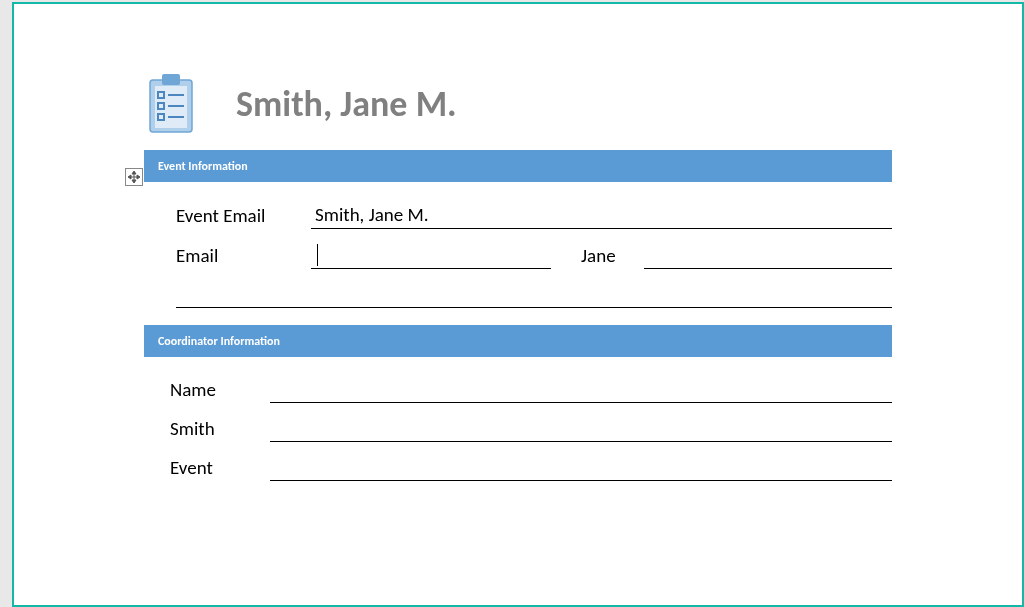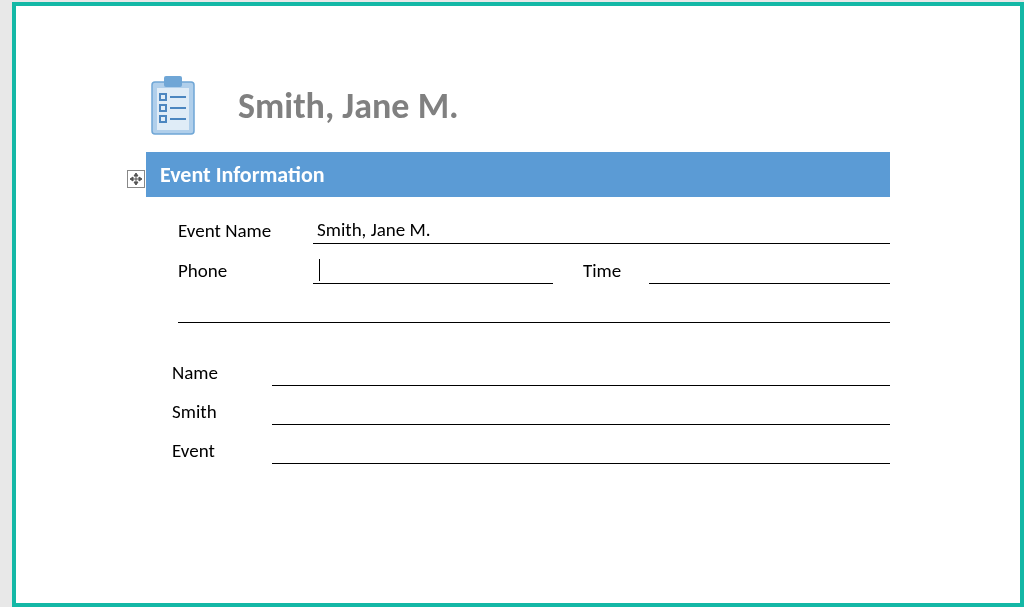--- a/index.html
+++ b/index.html
@@ -11,21 +11,21 @@
       overflow: hidden;
       position: relative;
     }
     .page {
       position: absolute;
       left: 12px;
       top: 2px;
       right: 0;
       bottom: 0;
       background: #fff;
-      border: 4px solid #14b8a6;
+      border: 2px solid #14b8a6;
       padding: 0;
     }
     .page-inner {
       padding: 70px 0 0 0;
     }
     .header-row {
       display: flex;
       align-items: center;
       gap: 38px;
       margin-left: 130px;
@@ -57,21 +57,21 @@
       cursor: move;
     }
     .form-area {
       margin-left: 130px;
       margin-right: 130px;
     }
     .section-header {
       background: #5b9bd5;
       color: #fff;
       font-weight: 600;
-      font-size: 22px;
+      font-size: 12px;
       padding: 9px 14px;
     }
     .section-body {
       padding: 14px 0 10px 0;
     }
     .row {
       display: flex;
       align-items: flex-end;
       padding: 7px 0 7px 32px;
     }
@@ -149,35 +149,36 @@
           <polygon points="12,6 9,4 9,8"></polygon>
         </g>
       </svg>
     </div>
 
     <div class="form-area">
 
       <div class="section-header">Event Information</div>
       <div class="section-body">
         <div class="row">
-          <div class="label">Event Name</div>
+          <div class="label">Event Email</div>
           <div class="field">Smith, Jane M.</div>
         </div>
         <div class="row">
-          <div class="label">Phone</div>
+          <div class="label">Email</div>
           <div class="field" style="flex:0 0 240px; position:relative;"><span class="text-cursor"></span></div>
-          <div class="mid-label">Time</div>
+          <div class="mid-label">Jane</div>
           <div class="gap-before-field"></div>
           <div class="field"></div>
         </div>
         <div class="row">
           <div class="field"></div>
         </div>
       </div>
 
+      <div class="section-header">Coordinator Information</div>
       <div class="section-body">
         <div class="row row-pad-less">
           <div class="label label-narrow">Name</div>
           <div class="field"></div>
         </div>
         <div class="row row-pad-less">
           <div class="label label-narrow">Smith</div>
           <div class="field"></div>
         </div>
         <div class="row row-pad-less">

